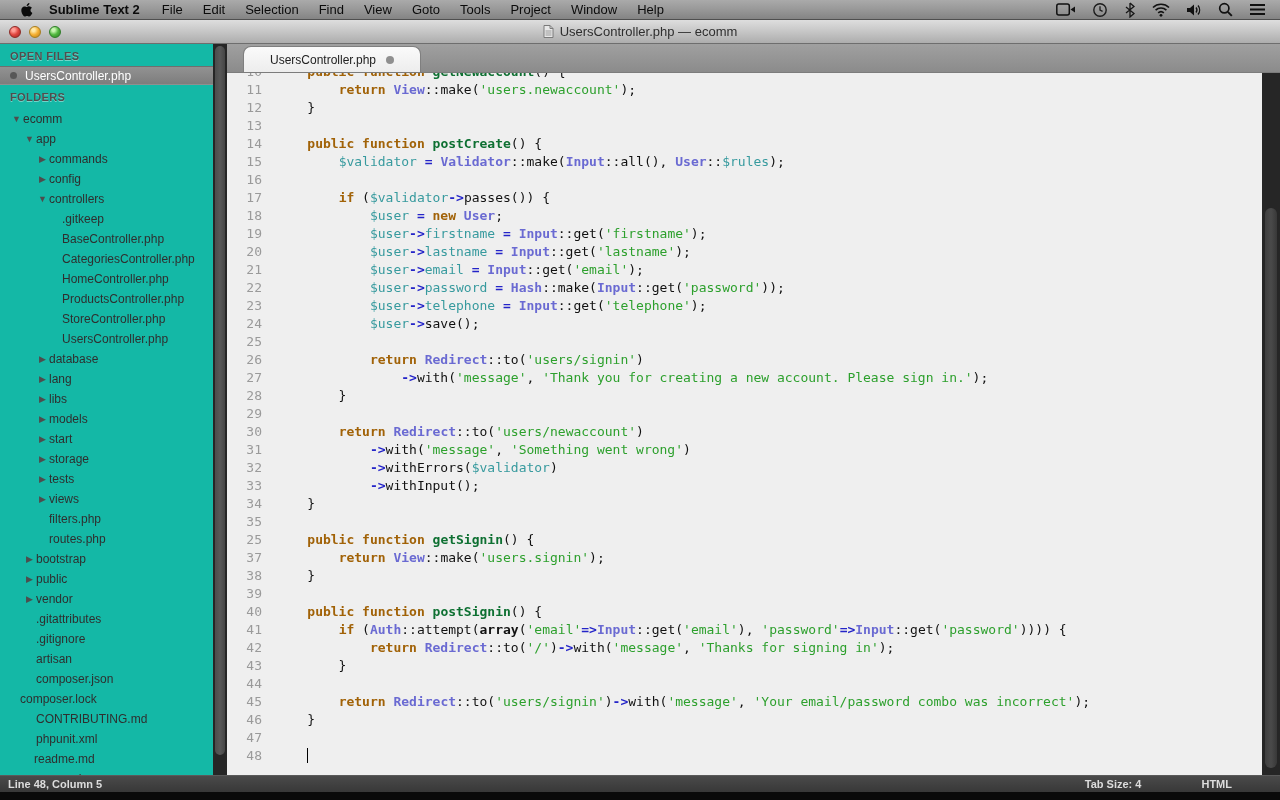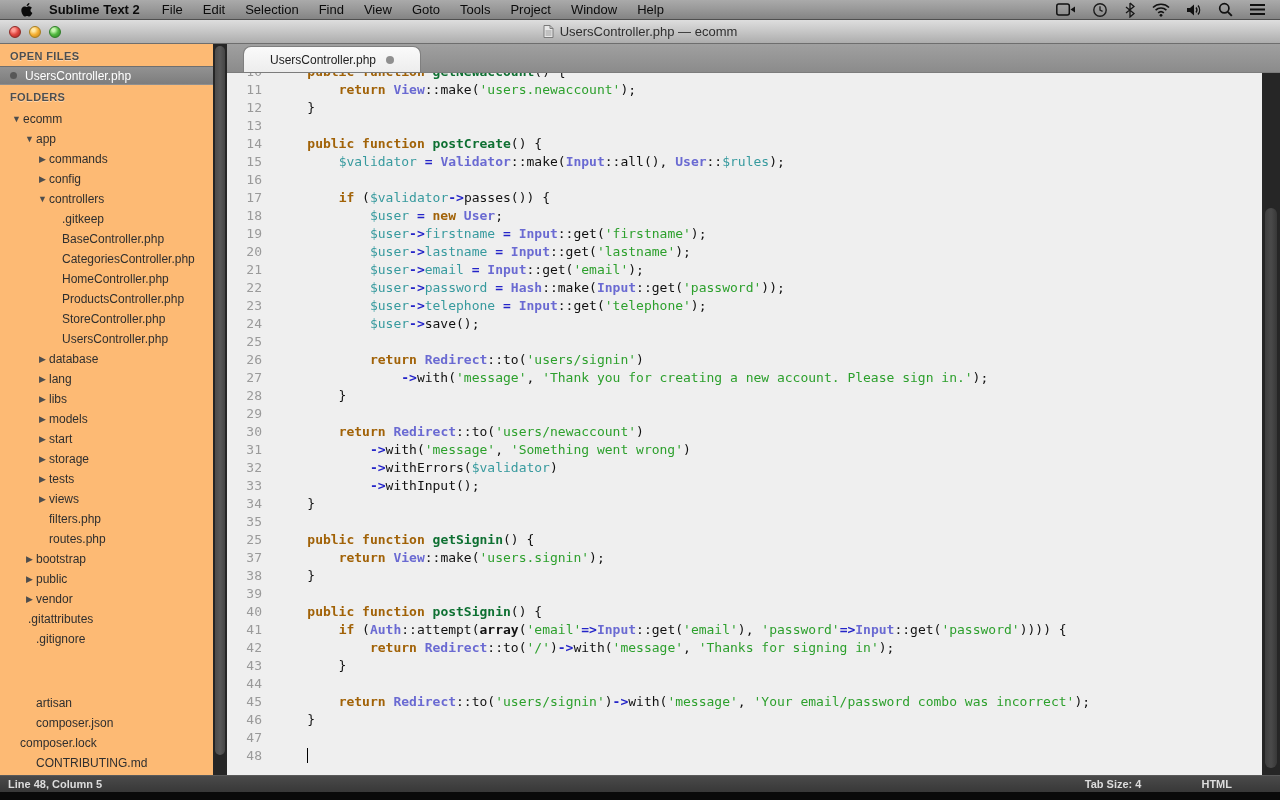--- a/index.html
+++ b/index.html
@@ -26,21 +26,21 @@
   .light.red    { background:radial-gradient(circle at 35% 30%, #ff9d96 0 15%, #e04640 50%, #9c2420 100%); border:1px solid #8d2a26;}
   .light.yellow { background:radial-gradient(circle at 35% 30%, #ffe9a8 0 15%, #f6b033 50%, #b97a18 100%); border:1px solid #a97e1f;}
   .light.green  { background:radial-gradient(circle at 35% 30%, #c8f5b2 0 15%, #52b940 50%, #2b7d22 100%); border:1px solid #2f7d28;}
   .wintitle { font-size:13px; color:#2e2e2e; display:flex; align-items:center; gap:6px; }
   .docicon svg { display:block; }
 
   
   .main { display:flex; height:731px; }
 
   
-  .sidebar { width:213px; background:#fdba74; overflow:hidden; font-size:12px; color:#2f2f2f; flex:none; }
+  .sidebar { width:213px; background:#14b8a6; overflow:hidden; font-size:12px; color:#2f2f2f; flex:none; }
   .side-header { font-size:11px; font-weight:bold; color:#4e4e4e; letter-spacing:.4px;
     padding:6px 0 4px 10px; text-shadow:0 1px 0 rgba(255,255,255,.4); }
   .openfile-row { height:19px; display:flex; align-items:center; gap:8px; padding-left:10px; }
   .openfile-row.selected { background:linear-gradient(180deg,#929292,#7d7d7d); color:#fff;
     border-top:1px solid #6f6f6f; border-bottom:1px solid #8f8f8f; }
   .mod-dot { width:7px; height:7px; border-radius:50%; background:#575757; flex:none; }
   .tree { margin-top:2px; }
   .tree-row { height:20px; display:flex; align-items:center; }
   .tree-arrow { width:13px; font-size:9px; color:#4d4d4d; text-align:center; flex:none; }
   .tree-label { white-space:nowrap; }
@@ -279,29 +279,29 @@
           <span class="tree-label">bootstrap</span>
         </div>
         <div class="tree-row" style="padding-left: 23px;">
           <span class="tree-arrow">▶</span>
           <span class="tree-label">public</span>
         </div>
         <div class="tree-row" style="padding-left: 23px;">
           <span class="tree-arrow">▶</span>
           <span class="tree-label">vendor</span>
         </div>
-        <div class="tree-row" style="padding-left: 15px; text-align: right;">
+        <div class="tree-row" style="padding-left: 23px; text-align: right;">
           <span class="tree-arrow"></span>
           <span class="tree-label">.gitattributes</span>
         </div>
         <div class="tree-row" style="padding-left: 23px;">
           <span class="tree-arrow"></span>
           <span class="tree-label">.gitignore</span>
         </div>
-        <div class="tree-row" style="padding-left: 23px; margin-top: 44px;">
+        <div class="tree-row" style="padding-left: 23px;">
           <span class="tree-arrow"></span>
           <span class="tree-label">artisan</span>
         </div>
         <div class="tree-row" style="padding-left: 23px;">
           <span class="tree-arrow"></span>
           <span class="tree-label">composer.json</span>
         </div>
         <div class="tree-row" style="padding-left: 7px;">
           <span class="tree-arrow"></span>
           <span class="tree-label">composer.lock</span>

